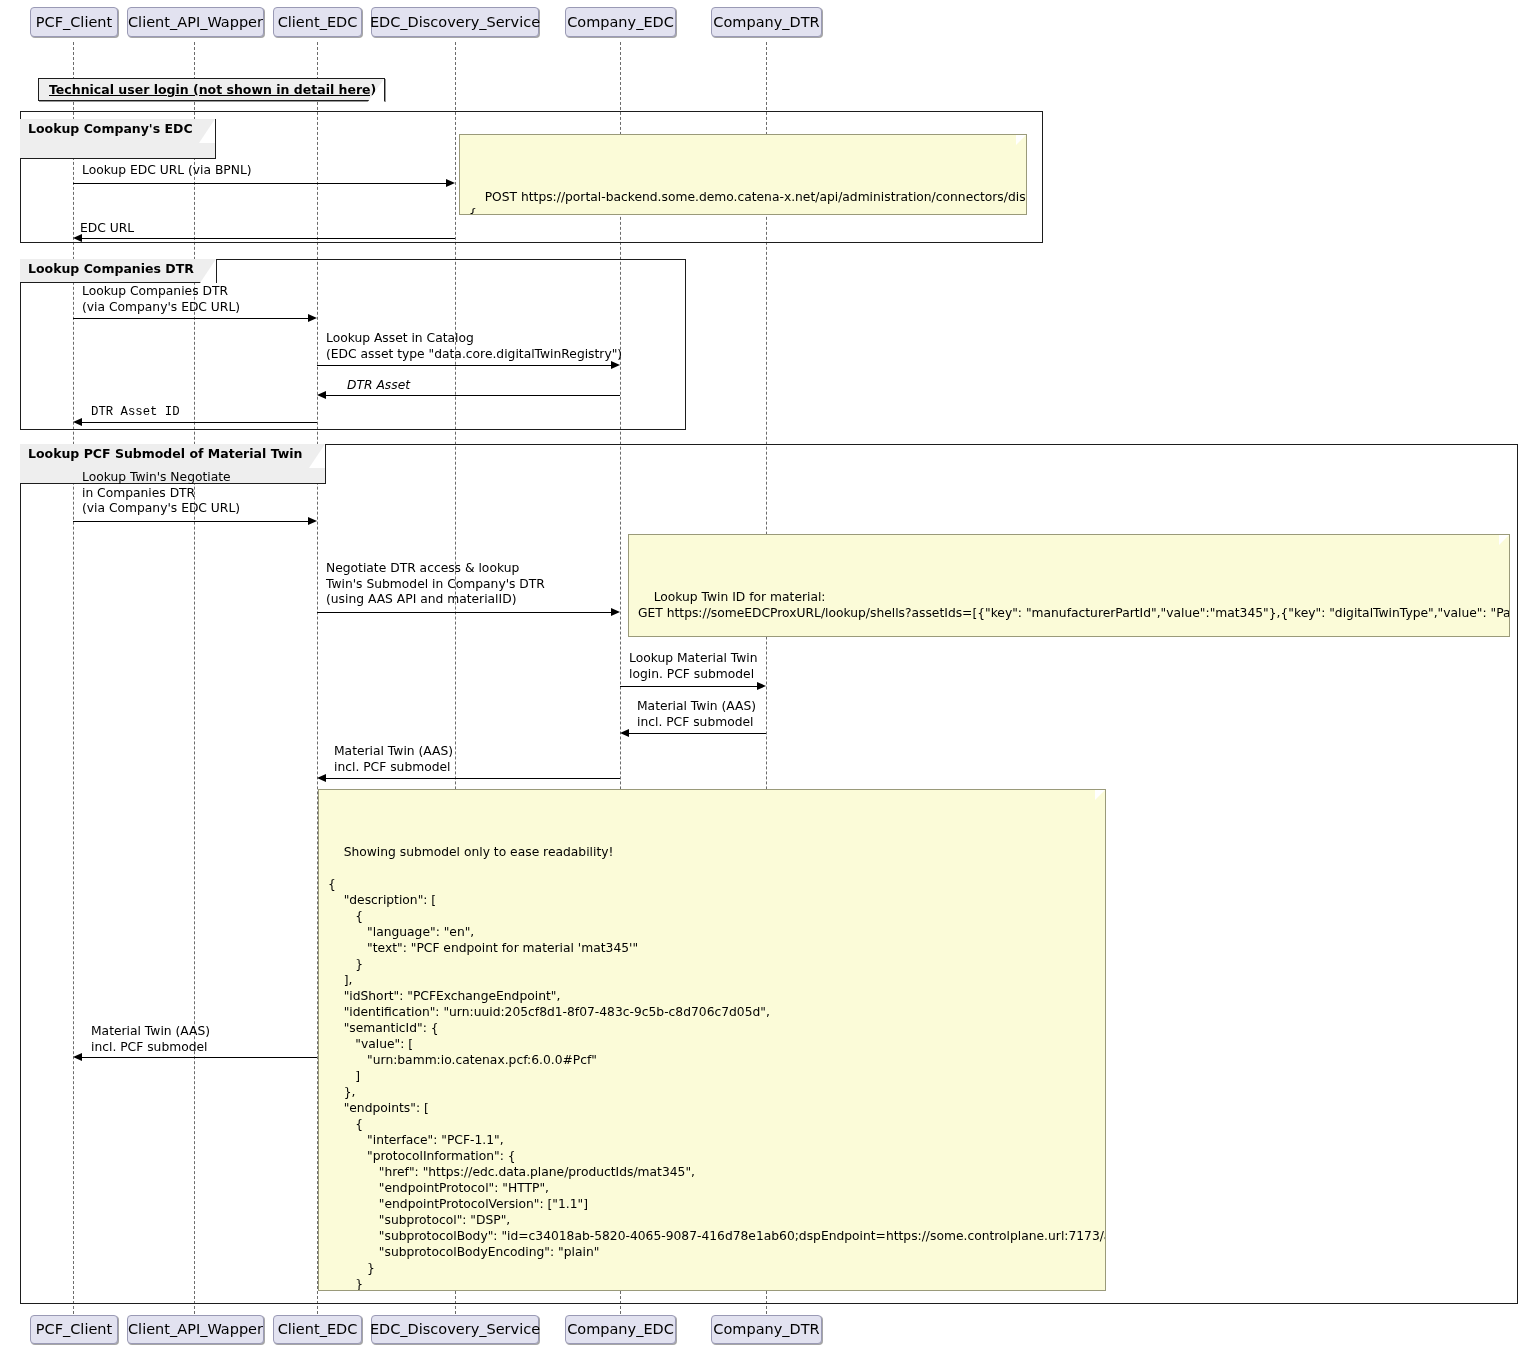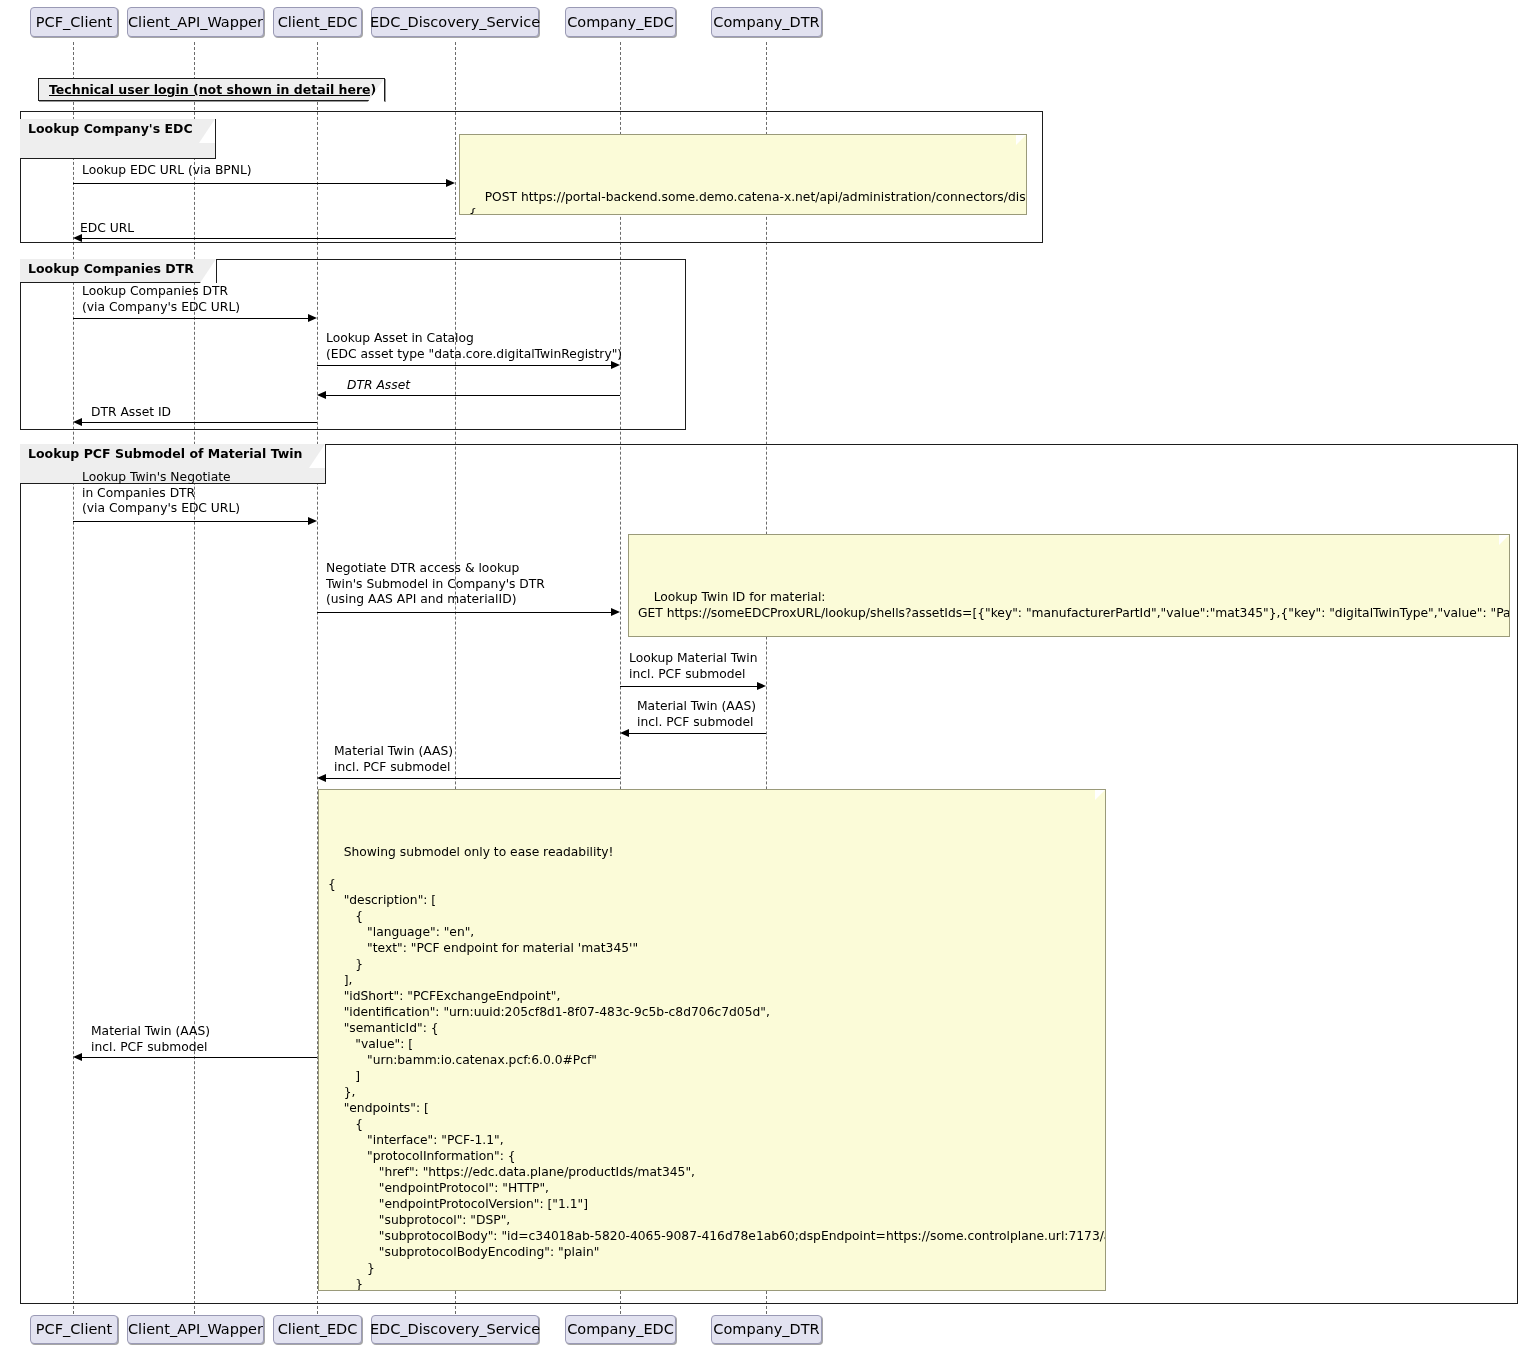--- a/index.html
+++ b/index.html
@@ -154,21 +154,21 @@
 
   <div class="msg-label" style="left:326px;top:331px;">Lookup Asset in Catalog
 (EDC asset type "data.core.digitalTwinRegistry")</div>
   <div class="msg-line" style="left:317px;top:365px;width:294px;"></div>
   <div class="arrow-r" style="left:611px;top:361px;"></div>
 
   <div class="msg-label" style="left:347px;top:378px;font-style:italic;">DTR Asset</div>
   <div class="msg-line" style="left:326px;top:395px;width:294px;"></div>
   <div class="arrow-l" style="left:317px;top:391px;"></div>
 
-  <div class="msg-label" style="left:91px;top:405px;">DTR Asset ID</div>
+  <div class="msg-label" style="left:91px;top:405px;font-family:Liberation Mono, monospace;">DTR Asset ID</div>
   <div class="msg-line" style="left:82px;top:422px;width:235px;"></div>
   <div class="arrow-l" style="left:73px;top:418px;"></div>
 
   <div class="fragment" style="left:20px;top:444px;width:1498px;height:860px;"></div>
   <div class="fragment-label" style="left:20px;top:444px;height:40px;">
     <span>Lookup PCF Submodel of Material Twin</span>
   </div>
 
   <div class="msg-label" style="left:82px;top:470px;">Lookup Twin's Negotiate
 in Companies DTR
@@ -186,21 +186,21 @@
 GET https://someEDCProxURL/registry/shell-descriptors/urn:uuid:c34018ab-5820-4065-9087-416d78e1ab60</span>
   </div>
 
   <div class="msg-label" style="left:326px;top:561px;">Negotiate DTR access &amp; lookup
 Twin's Submodel in Company's DTR
 (using AAS API and materialID)</div>
   <div class="msg-line" style="left:317px;top:612px;width:294px;"></div>
   <div class="arrow-r" style="left:611px;top:608px;"></div>
 
   <div class="msg-label" style="left:629px;top:651px;">Lookup Material Twin
-incl. PCF submodel</div>
+login. PCF submodel</div>
   <div class="msg-line" style="left:620px;top:686px;width:137px;"></div>
   <div class="arrow-r" style="left:757px;top:682px;"></div>
 
   <div class="msg-label" style="left:637px;top:699px;">Material Twin (AAS)
 incl. PCF submodel</div>
   <div class="msg-line" style="left:629px;top:733px;width:137px;"></div>
   <div class="arrow-l" style="left:620px;top:729px;"></div>
 
   <div class="msg-label" style="left:334px;top:744px;">Material Twin (AAS)
 incl. PCF submodel</div>

